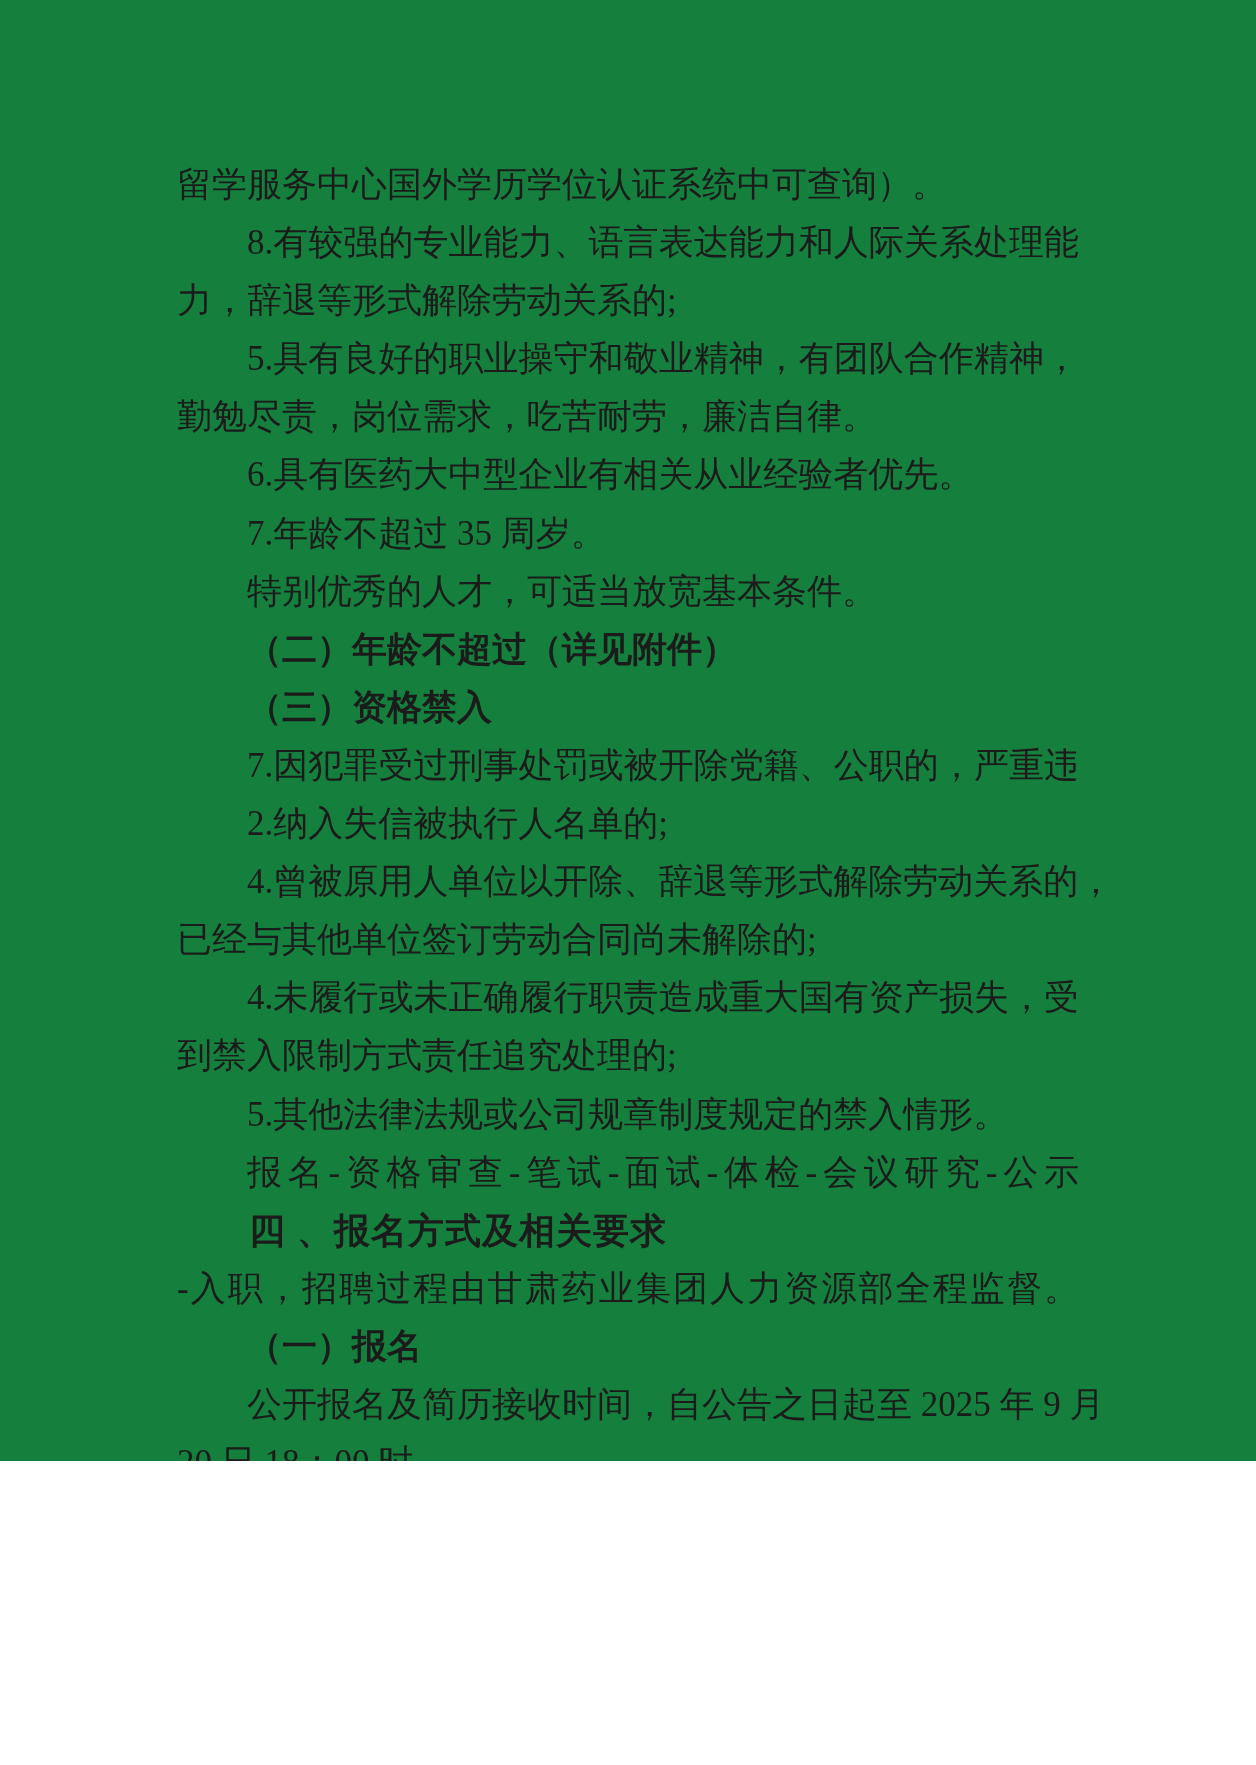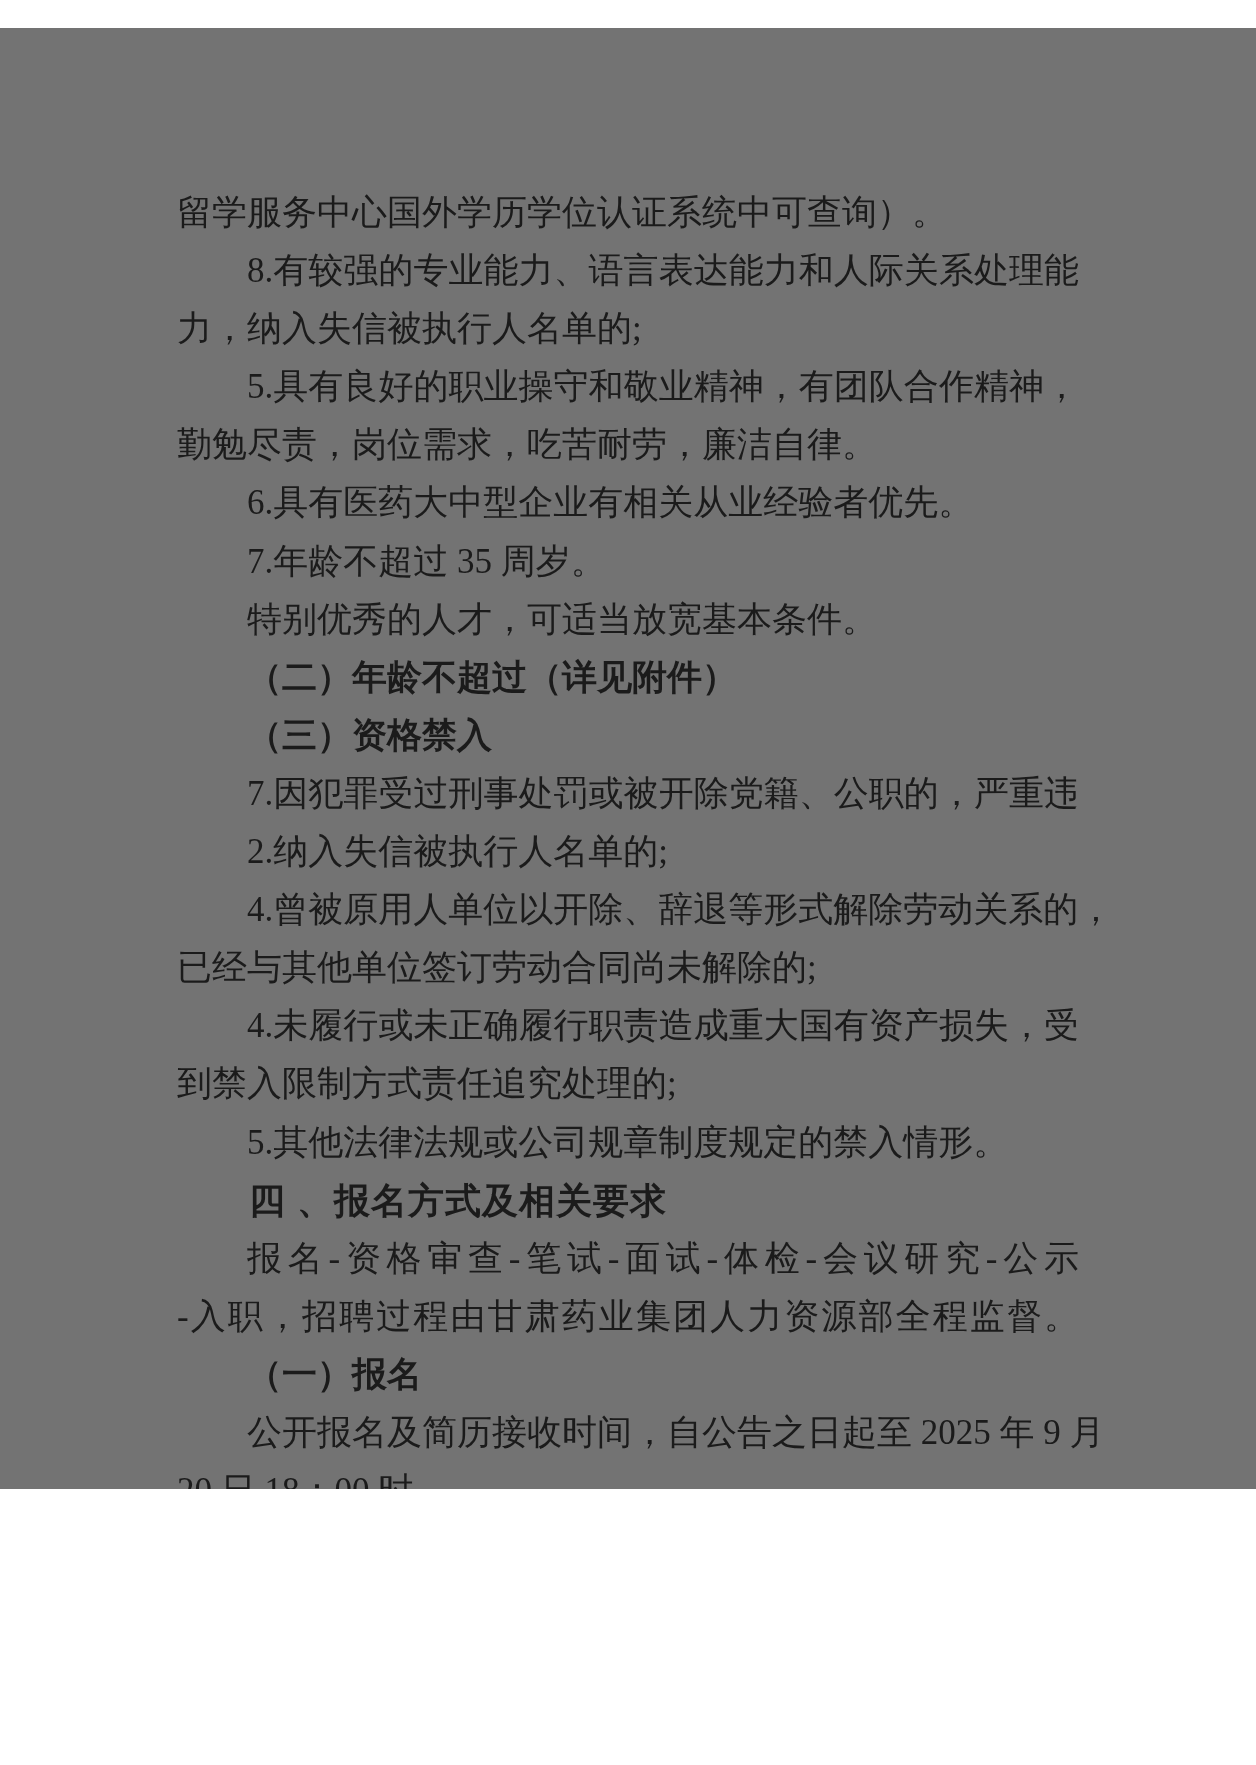--- a/index.html
+++ b/index.html
@@ -4,24 +4,23 @@
 <style>
   html, body {
     margin: 0;
     padding: 0;
     background: #ffffff;
   }
   .page {
     position: relative;
     width: 1256px;
     height: 1461px;
-    background: #737373;
+    background: #15803d;
     overflow: hidden;
     font-family: "Liberation Serif", "DejaVu Serif", serif;
-    margin-top: 28px;
   }
   .doc {
     position: absolute;
     top: 156px;
     left: 177px;
     width: 902px;
     color: #1b1b1b;
   }
   .line {
     height: 58.1px;
@@ -43,35 +42,35 @@
     letter-spacing: 1px;
   }
 </style>
 </head>
 <body>
 
 <div class="page">
   <div class="doc">
     <div class="line">留学服务中心国外学历学位认证系统中可查询）。</div>
     <div class="line ind j">8.有较强的专业能力、语言表达能力和人际关系处理能</div>
-    <div class="line">力，纳入失信被执行人名单的;</div>
+    <div class="line">力，辞退等形式解除劳动关系的;</div>
     <div class="line ind j">5.具有良好的职业操守和敬业精神，有团队合作精神，</div>
     <div class="line">勤勉尽责，岗位需求，吃苦耐劳，廉洁自律。</div>
     <div class="line ind">6.具有医药大中型企业有相关从业经验者优先。</div>
     <div class="line ind">7.年龄不超过 35 周岁。</div>
     <div class="line ind">特别优秀的人才，可适当放宽基本条件。</div>
     <div class="line ind b">（二）年龄不超过（详见附件）</div>
     <div class="line ind b">（三）资格禁入</div>
     <div class="line ind j">7.因犯罪受过刑事处罚或被开除党籍、公职的，严重违</div>
     <div class="line ind">2.纳入失信被执行人名单的;</div>
     <div class="line ind j">4.曾被原用人单位以开除、辞退等形式解除劳动关系的，</div>
     <div class="line">已经与其他单位签订劳动合同尚未解除的;</div>
     <div class="line ind j">4.未履行或未正确履行职责造成重大国有资产损失，受</div>
     <div class="line">到禁入限制方式责任追究处理的;</div>
     <div class="line ind">5.其他法律法规或公司规章制度规定的禁入情形。</div>
+    <div class="line ind j">报名-资格审查-笔试-面试-体检-会议研究-公示</div>
     <div class="line ind hei">四 、报名方式及相关要求</div>
-    <div class="line ind j">报名-资格审查-笔试-面试-体检-会议研究-公示</div>
     <div class="line j">-入职，招聘过程由甘肃药业集团人力资源部全程监督。</div>
     <div class="line ind b">（一）报名</div>
     <div class="line ind j">公开报名及简历接收时间，自公告之日起至 2025 年 9 月</div>
     <div class="line">20 日 18：00 时 。</div>
   </div>
 </div>
 
 </body></html>

